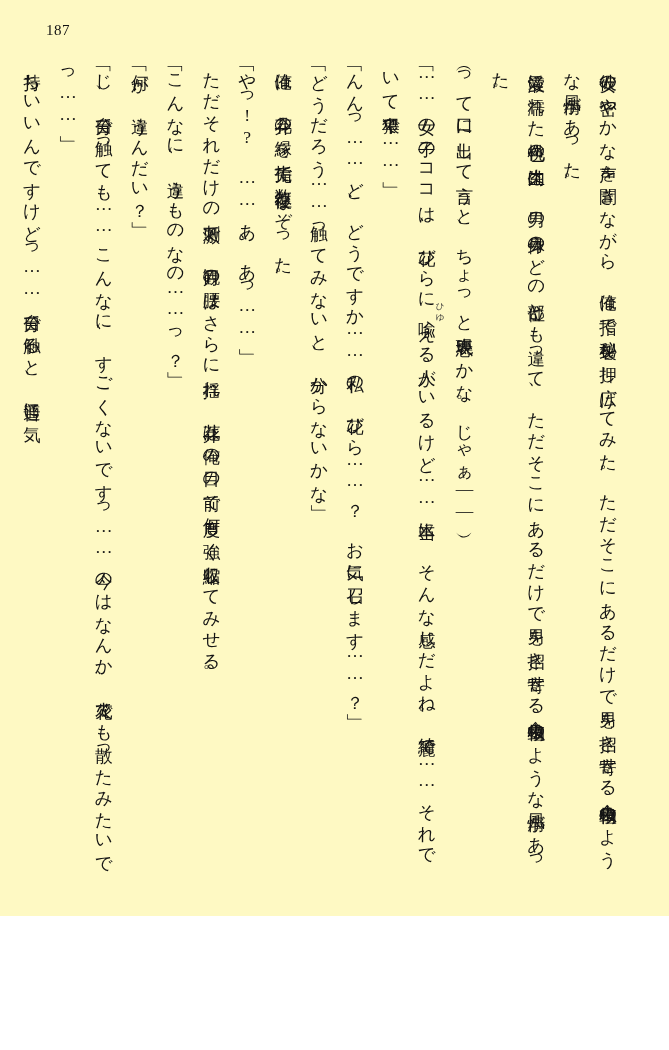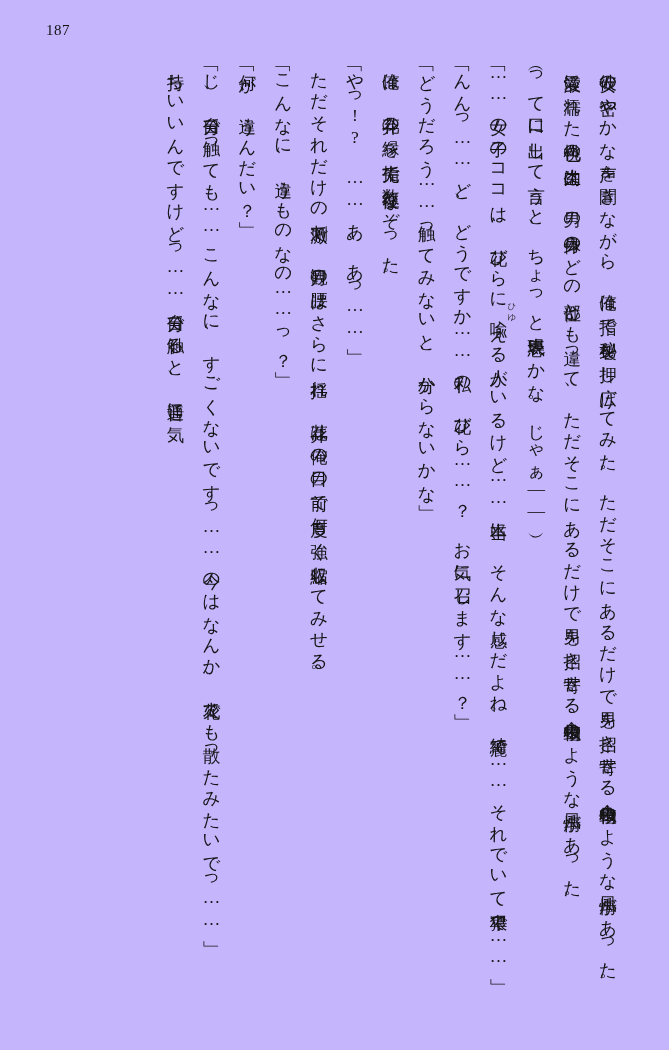--- a/index.html
+++ b/index.html
@@ -3,22 +3,22 @@
 <meta charset="utf-8">
 <style>
   html, body {
     margin: 0;
     padding: 0;
     background: #ffffff;
   }
   #page {
     position: relative;
     width: 669px;
-    height: 1050px;
-    background: #c4b5fd;
+    height: 916px;
+    background: #fef9c3;
     overflow: hidden;
     font-family: "Liberation Serif", "DejaVu Serif", serif;
     color: #1a1a1a;
   }
   #page-number {
     position: absolute;
     top: 22px;
     left: 46px;
     font-size: 15px;
     letter-spacing: 0.5px;

